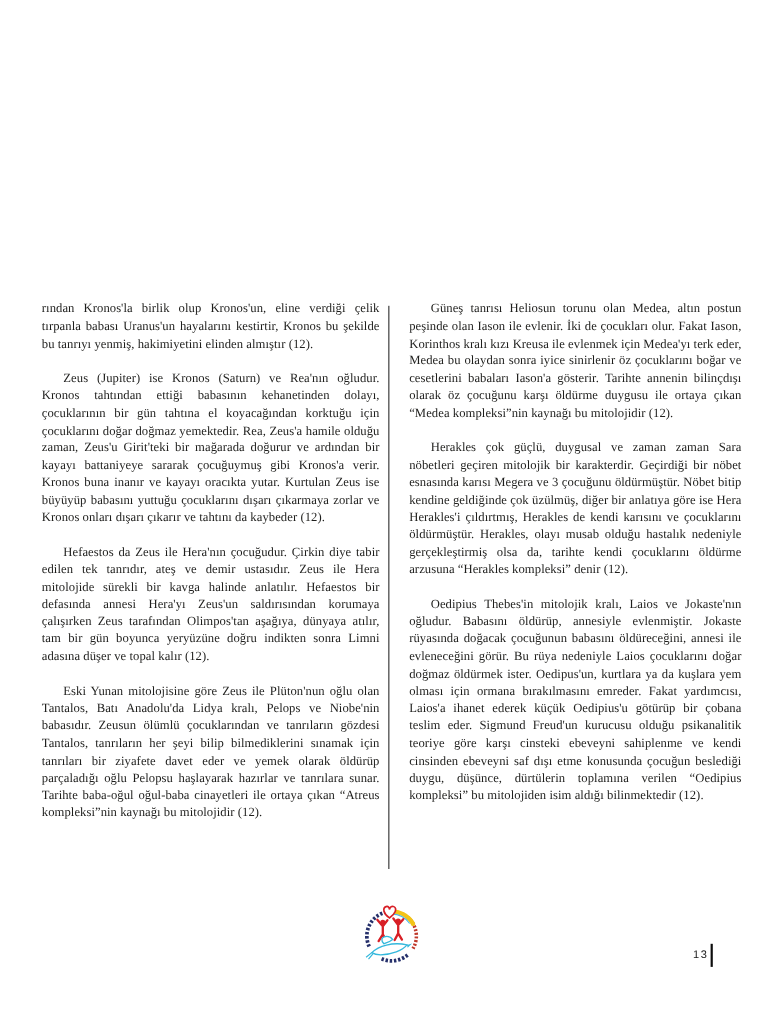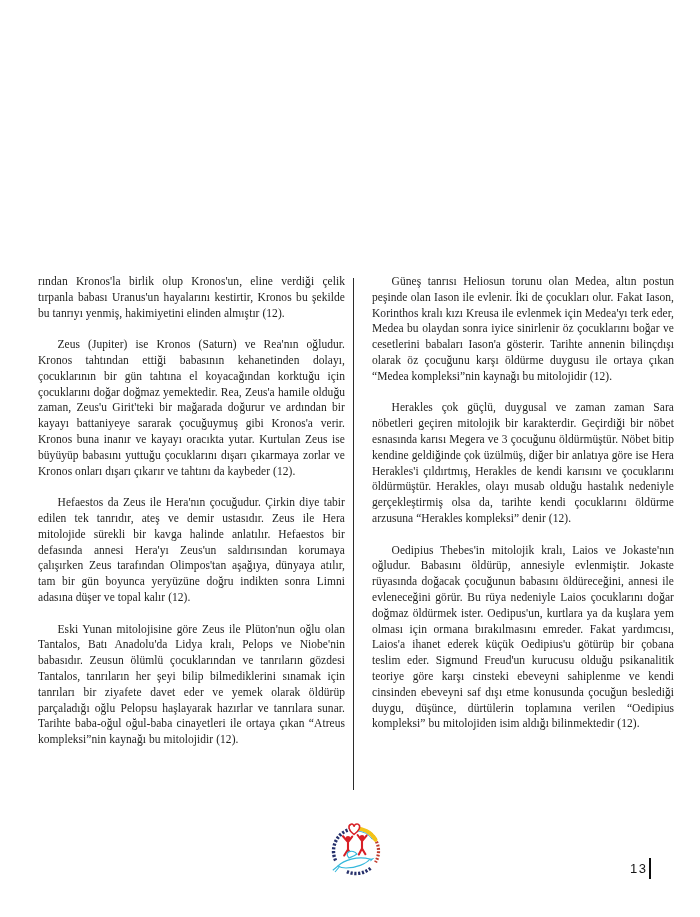--- a/index.html
+++ b/index.html
@@ -53,21 +53,21 @@
   .page-number {
     position: absolute;
     left: 630px;
     top: 857px;
     display: flex;
     align-items: center;
     height: 22px;
   }
   .page-number .num {
     font-family: "Liberation Sans", sans-serif;
-    font-size: 13px;
+    font-size: 10px;
     letter-spacing: 1.5px;
     color: #161616;
   }
   .page-number .bar {
     width: 2px;
     height: 21px;
     background: #0d0d0d;
     margin-left: 2px;
   }
 </style>

